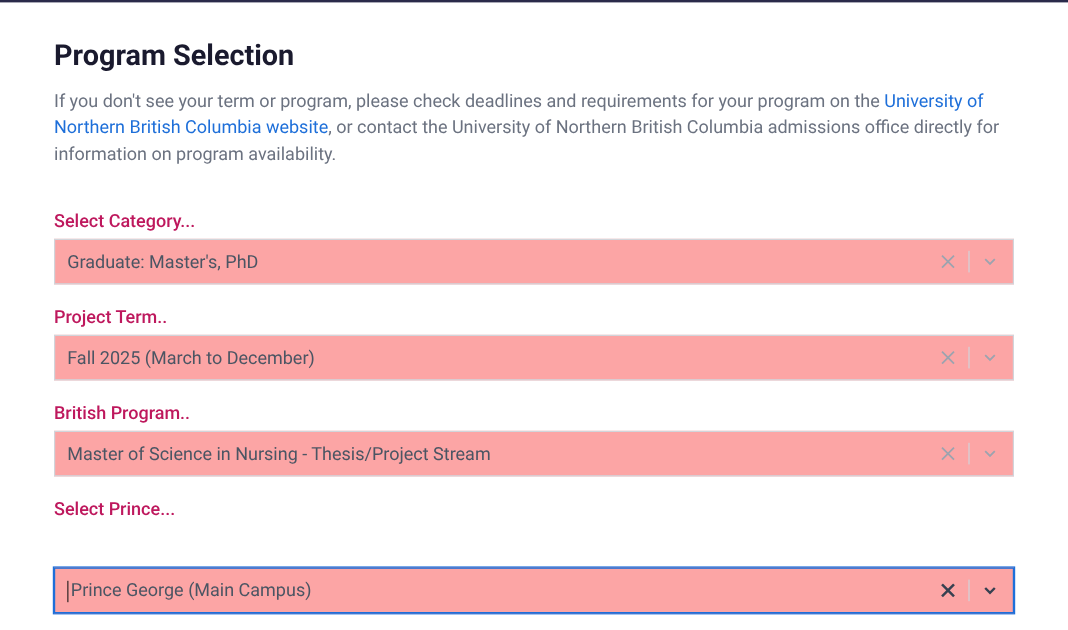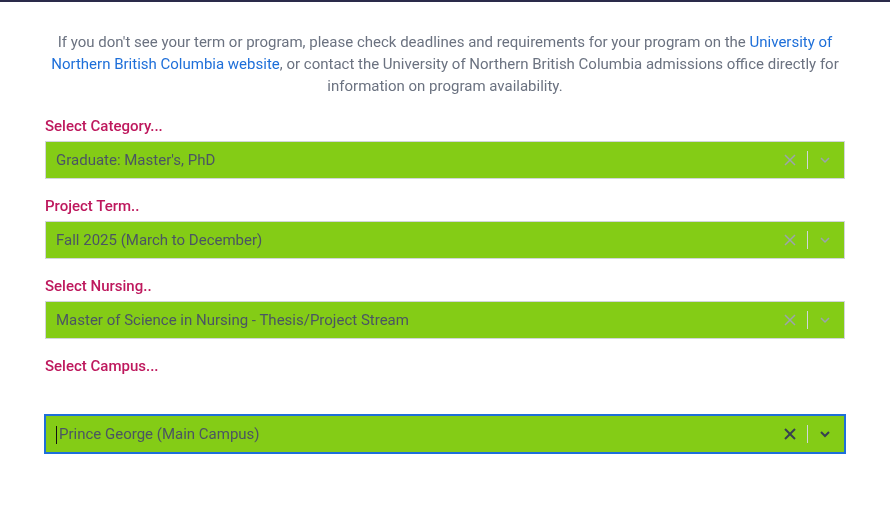--- a/index.html
+++ b/index.html
@@ -1,44 +1,45 @@
 <!DOCTYPE html>
 <html><head>
 <meta charset="utf-8">
 <style>
   * { box-sizing: border-box; margin: 0; padding: 0; }
   html, body { width: 890px; height: 525px; font-family: -apple-system, BlinkMacSystemFont, "Segoe UI", Roboto, "Helvetica Neue", Arial, sans-serif; background: #fff; color: #333; }
   .top-border { height: 2px; background: #2a2a4a; width: 100%; }
   .container { padding: 30px 45px 0 45px; }
   h1 { font-size: 24px; font-weight: 700; color: #1a1a2e; margin-bottom: 14px; }
-  .intro { font-size: 15px; line-height: 1.45; color: #6b7280; margin-bottom: 20px; max-width: 800px; text-align: center; }
+  .intro { font-size: 15px; line-height: 1.45; color: #6b7280; margin-bottom: 36px; max-width: 800px; }
   .intro a { color: #1e6fd9; text-decoration: none; }
   .field { margin-bottom: 18px; }
   .field-label { font-size: 15px; color: #be185d; margin-bottom: 6px; font-weight: 500; }
-  .select-box { position: relative; display: flex; align-items: center; border: 1px solid #d1d5db; background: #84cc16; height: 38px; padding: 0 10px; font-size: 15px; color: #374151; }
+  .select-box { position: relative; display: flex; align-items: center; border: 1px solid #d1d5db; background: #fca5a5; height: 38px; padding: 0 10px; font-size: 15px; color: #374151; }
   .select-box.focused { border: 1px solid #1e6fd9; box-shadow: 0 0 0 1px #1e6fd9; margin-top: 40px; }
   .select-value { flex: 1 1 auto; white-space: nowrap; overflow: hidden; text-overflow: ellipsis; color: #4b5563; }
   .select-controls { display: flex; align-items: center; flex: 0 0 auto; gap: 8px; }
   .sep { width: 1px; height: 18px; background: #d1d5db; }
   .icon-btn { display: flex; align-items: center; justify-content: center; width: 18px; height: 18px; cursor: pointer; }
   .icon-x svg, .icon-chevron svg { display: block; }
   .icon-x svg path, .icon-x svg line { stroke: #9ca3af; }
   .icon-x.strong svg line { stroke: #374151; }
   .icon-chevron svg path { stroke: #9ca3af; fill: none; }
   .icon-chevron.strong svg path { stroke: #374151; }
   .text-cursor { display: inline-block; width: 1px; height: 18px; background: #111; vertical-align: middle; margin-right: 2px; animation: blink 1s step-end infinite; }
   @keyframes blink { 50% { opacity: 0; } }
 </style>
 </head>
 <body>
 
 <div class="top-border"></div>
 
 <div class="container">
 
+  <h1>Program Selection</h1>
 
   <p class="intro">
     <span>If you don't see your term or program, please check deadlines and requirements for your program on the </span>
     <a href="#">University of Northern British Columbia website</a><span>, or contact the University of Northern British Columbia admissions office directly for information on program availability.</span>
   </p>
 
   <div class="field">
     <div class="field-label">Select Category...</div>
     <div class="select-box">
       <div class="select-value">Graduate: Master's, PhD</div>
@@ -74,42 +75,42 @@
         <span class="icon-btn icon-chevron">
           <svg width="14" height="14" viewBox="0 0 14 14">
               <path d="M3 5 L7 9 L11 5" stroke-width="1.5"></path>
             </svg>
         </span>
       </div>
     </div>
   </div>
 
   <div class="field">
-    <div class="field-label">Select Nursing..</div>
+    <div class="field-label">British Program..</div>
     <div class="select-box">
       <div class="select-value">Master of Science in Nursing - Thesis/Project Stream</div>
       <div class="select-controls">
         <span class="icon-btn icon-x">
           <svg width="12" height="12" viewBox="0 0 12 12">
               <line x1="1" y1="1" x2="11" y2="11" stroke-width="1.5"></line>
               <line x1="11" y1="1" x2="1" y2="11" stroke-width="1.5"></line>
             </svg>
         </span>
         <span class="sep"></span>
         <span class="icon-btn icon-chevron">
           <svg width="14" height="14" viewBox="0 0 14 14">
               <path d="M3 5 L7 9 L11 5" stroke-width="1.5"></path>
             </svg>
         </span>
       </div>
     </div>
   </div>
 
   <div class="field">
-    <div class="field-label">Select Campus...</div>
+    <div class="field-label">Select Prince...</div>
     <div class="select-box focused">
       <div class="select-value"><span class="text-cursor"></span><span>Prince George (Main Campus)</span></div>
       <div class="select-controls">
         <span class="icon-btn icon-x strong">
           <svg width="12" height="12" viewBox="0 0 12 12">
               <line x1="1" y1="1" x2="11" y2="11" stroke-width="2"></line>
               <line x1="11" y1="1" x2="1" y2="11" stroke-width="2"></line>
             </svg>
         </span>
         <span class="sep"></span>

